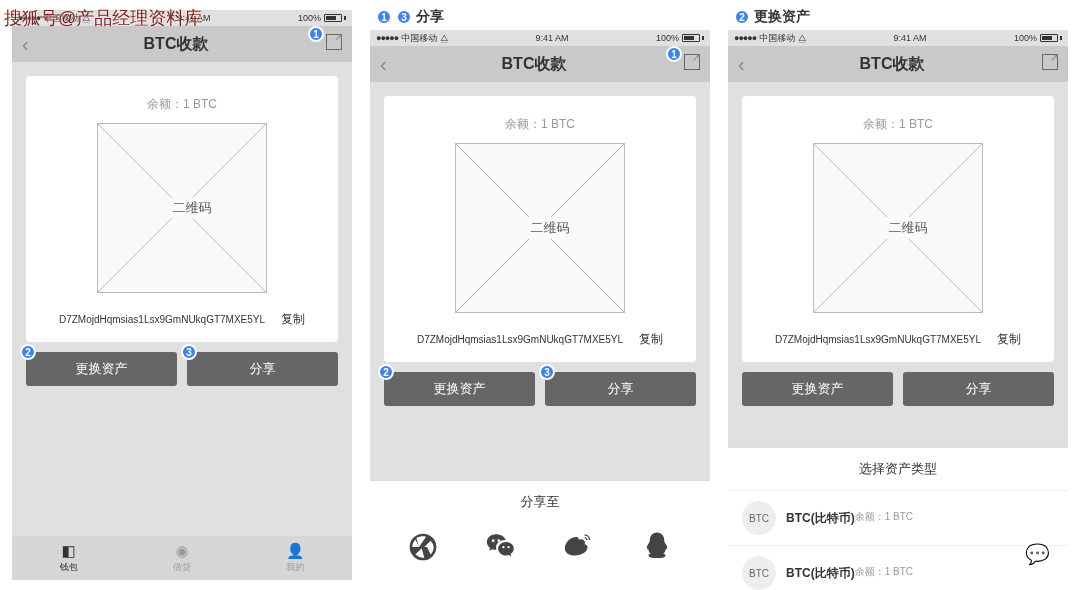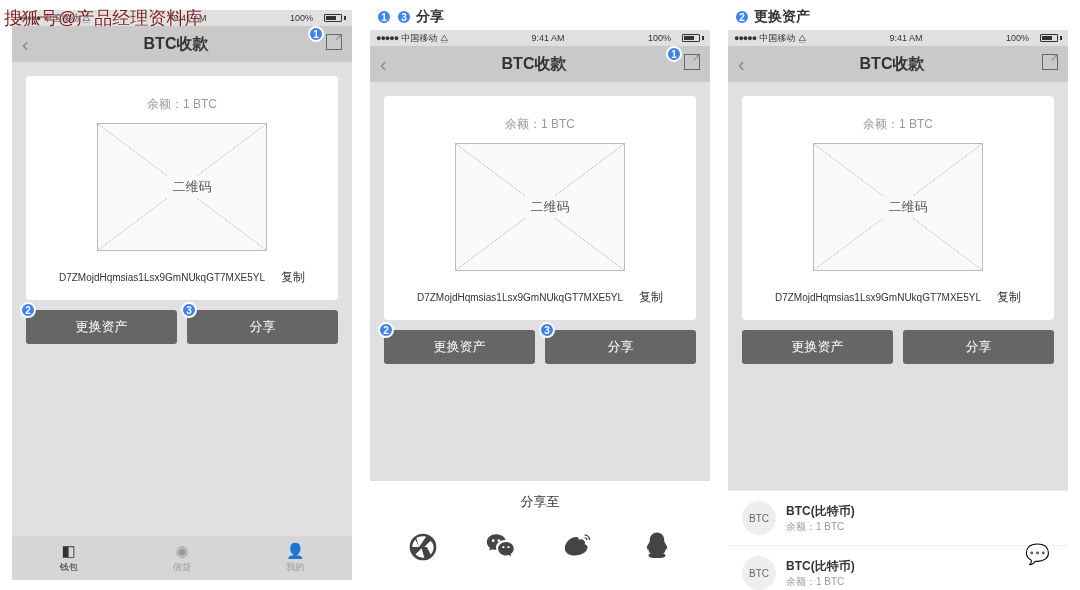--- a/index.html
+++ b/index.html
@@ -2,37 +2,37 @@
 <html><head>
   <meta charset="utf-8">
   <style>
     * { margin:0; padding:0; box-sizing:border-box; }
     body { font-family:-apple-system,"PingFang SC",sans-serif; background:#fff; width:1080px; height:590px; position:relative; }
     .screens { display:flex; gap:18px; padding:10px 12px; }
     .phone { width:340px; background:#e0e0e0; position:relative; }
     .phone.h590 { height:570px; }
     .status-bar { height:16px; display:flex; align-items:center; justify-content:space-between; padding:0 6px; font-size:9px; color:#333; }
     .status-left { display:flex; align-items:center; gap:3px; }
-    .status-right { display:flex; align-items:center; gap:11px; }
+    .status-right { display:flex; align-items:center; gap:3px; }
     .dots { letter-spacing:-1px; }
     .wifi-icon { display:inline-block; }
     .battery { display:inline-flex; align-items:center; gap:2px; }
     .batt-body { width:18px; height:8px; border:1px solid #333; border-radius:1px; position:relative; }
     .batt-body::after { content:""; position:absolute; left:1px; top:1px; bottom:1px; width:60%; background:#333; }
     .batt-tip { width:2px; height:4px; background:#333; }
     .nav-bar { height:36px; display:flex; align-items:center; justify-content:space-between; padding:0 10px; background:#c9c9c9; position:relative; }
     .nav-back { font-size:20px; color:#888; }
     .nav-title { position:absolute; left:0; right:12px; text-align:center; font-size:16px; font-weight:600; color:#333; }
     .nav-share { font-size:16px; color:#888; position:relative; z-index:2; }
     .share-box { width:16px; height:16px; border:1.5px solid #666; display:inline-block; position:relative; }
     .share-box::after { content:"↗"; position:absolute; top:-4px; right:-2px; font-size:11px; }
     .content { padding:14px; }
     .card { background:#fff; border-radius:4px; padding:20px 14px 14px; }
     .balance { text-align:center; font-size:12px; color:#999; margin-bottom:10px; }
-    .qr-placeholder { width:170px; height:128px; margin:0 auto 18px; border:1px solid #bbb; position:relative; background:#fafafa; display:flex; align-items:center; justify-content:center; font-size:13px; color:#555;padding-left:20px; }
+    .qr-placeholder { width:170px; height:170px; margin:0 auto 18px; border:1px solid #bbb; position:relative; background:#fafafa; display:flex; align-items:center; justify-content:center; font-size:13px; color:#555;padding-left:20px; }
     .qr-placeholder::before, .qr-placeholder::after { content:""; position:absolute; inset:0; }
     .qr-placeholder::before { background:linear-gradient(to top right, transparent calc(50% - .5px), #bbb 50%, transparent calc(50% + .5px)); }
     .qr-placeholder::after { background:linear-gradient(to top left, transparent calc(50% - .5px), #bbb 50%, transparent calc(50% + .5px)); }
     .qr-label { position:relative; z-index:1; background:#fafafa; padding:2px 6px; }
     .addr-row { display:flex; justify-content:center; align-items:center; gap:16px; font-size:10px; color:#333; }
     .addr { font-size:10px; }
     .copy-link { font-size:12px; color:#333; }
     .btn-row { display:flex; gap:10px; margin-top:10px; }
     .btn { flex:1; height:34px; background:#666; color:#fff; border:none; border-radius:3px; font-size:13px; display:flex; align-items:center; justify-content:center; position:relative; }
     .tab-bar { position:absolute; left:0; right:0; bottom:0; height:44px; background:#d6d6d6; display:flex; }
@@ -41,21 +41,21 @@
     .tab-icon { width:18px; height:18px; display:flex; align-items:center; justify-content:center; font-size:15px; }
     .badge { position:absolute; width:16px; height:16px; border-radius:50%; background:#3b82f6; border:2px solid #fff; color:#fff; font-size:10px; font-weight:bold; display:flex; align-items:center; justify-content:center; z-index:5; }
     .label-row { position:absolute; top:-6px; display:flex; align-items:center; gap:4px; font-size:14px; font-weight:600; color:#333; }
     .sheet { position:absolute; left:0; right:0; bottom:0; background:#fff; border-top:1px solid #ddd; }
     .sheet-title { text-align:center; font-size:13px; color:#333; padding:12px 0; }
     .share-icons { display:flex; justify-content:space-around; align-items:center; padding:6px 14px 18px; }
     .share-icon { width:36px; height:36px; display:flex; align-items:center; justify-content:center; font-size:28px; color:#444; }
     .asset-list { }
     .asset-row { display:flex; align-items:center; gap:10px; padding:10px 14px; border-top:1px solid #eee; }
     .asset-circle { width:34px; height:34px; border-radius:50%; background:#eee; display:flex; align-items:center; justify-content:center; font-size:10px; color:#666; }
-    .asset-info { display:flex; flex-direction:column; }
+    .asset-info { display:flex; flex-direction:row; }
     .asset-name { font-size:12px; font-weight:600; color:#333; }
     .asset-bal { font-size:10px; color:#999; }
     .watermark { position:absolute; top:6px; left:4px; font-size:18px; color:#7f1d1d; z-index:20; font-weight:400; text-shadow:0 0 2px #fff; }
     .wechat-mark { position:absolute; right:30px; bottom:24px; display:flex; align-items:center; gap:8px; color:#bbb; font-size:14px; z-index:20; }
     .wechat-mark-icon { font-size:20px; }
   </style>
 </head>
 <body>
 
 <div class="watermark">搜狐号@产品经理资料库</div>
@@ -235,20 +235,21 @@
       <div class="btn-row">
         <button class="btn">
             <span>更换资产</span>
           </button>
         <button class="btn">
             <span>分享</span>
           </button>
       </div>
     </div>
     <div class="sheet">
+      <div class="sheet-title">选择资产类型</div>
       <div class="asset-list">
         <div class="asset-row">
           <div class="asset-circle">BTC</div>
           <div class="asset-info">
               <span class="asset-name">BTC(比特币)</span>
               <span class="asset-bal">余额：1 BTC</span>
             </div>
         </div>
         <div class="asset-row">
           <div class="asset-circle">BTC</div>

